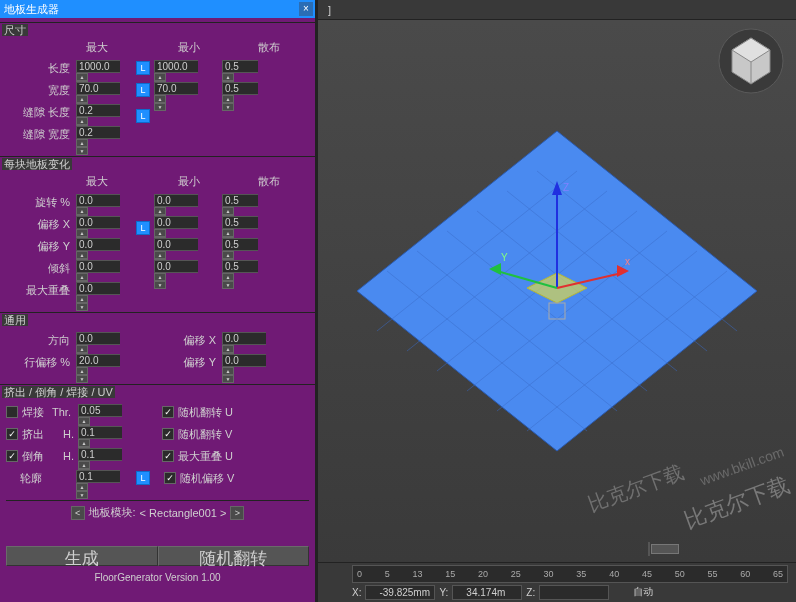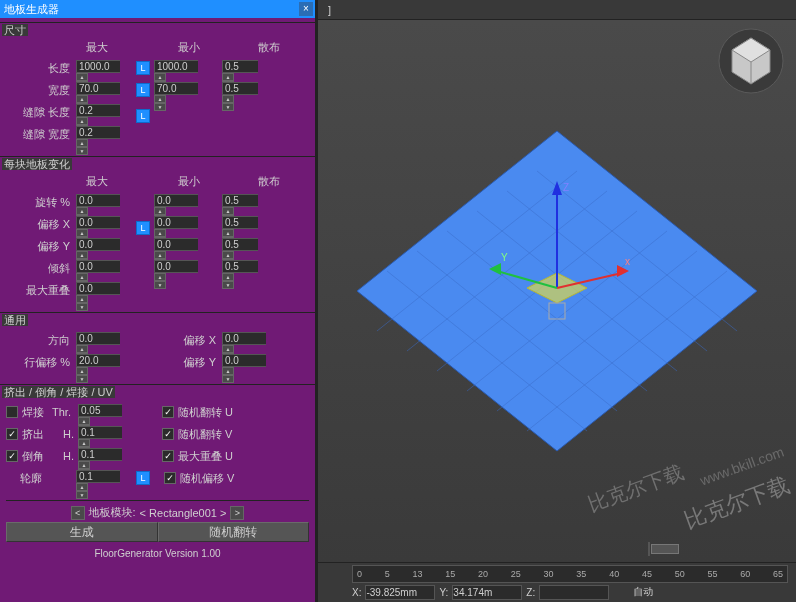--- a/index.html
+++ b/index.html
@@ -23,39 +23,39 @@
 .spinner .down::before { content: "▼"; }
 
 .lockbtn { width: 14px; height: 14px; background: #1f8fff; border: 1px solid #0d6bcc; color: #fff; font-size: 9px; text-align: center; line-height: 12px; cursor: pointer; margin: 0 4px; }
 
 .colhead { display: flex; font-size: 11px; color: #cfcfcf; height: 16px; margin-bottom: 2px; }
 .colhead span { }
 
 .chk { width: 12px; height: 12px; border: 1px solid #666; background: #2b2b2b; margin-right: 4px; display: inline-flex; align-items: center; justify-content: center; cursor: pointer; font-size: 9px; color: #fff; }
 
 .btnrow { display: flex; }
-.btnrow button { flex: 1; height: 20px; background: #555; border: 1px solid #333; border-top-color: #6a6a6a; border-left-color: #6a6a6a; color: #cfcfcf; font-size: 12px; cursor: pointer; }
+.btnrow button { flex: 1; height: 20px; background: #555; border: 1px solid #333; border-top-color: #6a6a6a; border-left-color: #6a6a6a; color: #cfcfcf; font-size: 17px; cursor: pointer; margin-top: 24px; }
 .btnrow button.active { background: #1f8fff; border-color: #0d6bcc; color: #fff; }
 
 .arrow-btn { width: 14px; height: 14px; background: #4a4a4a; border: 1px solid #666; color: #cfcfcf; font-size: 9px; text-align: center; line-height: 12px; cursor: pointer; }
 
 .footer { text-align: center; font-size: 10px; color: #cfcfcf; padding: 4px; line-height: 15px; }
 
 .viewport { flex: 1; background: #3a3a3a; position: relative; display: flex; flex-direction: column; }
 .vp-top { height: 20px; background: #393939; border-bottom: 1px solid #222; display: flex; align-items: center; font-size: 11px; color: #cfcfcf; padding-left: 10px; }
 .vp-area { flex: 1; background: linear-gradient(#4a4a4a, #3a3a3a); position: relative; overflow: hidden; }
 .vp-cube { position: absolute; right: 12px; top: 8px; width: 66px; height: 66px; }
 .floor { position: absolute; left: 50%; top: 50%; transform: translate(-50%, -50%); }
 .gizmo { position: absolute; left: 50%; top: 43%; transform: translate(-50%, -50%); }
 
 .vp-bottom { height: 40px; background: #393939; border-top: 1px solid #222; position: relative; }
 .timeline { height: 18px; background: #2b2b2b; border: 1px solid #555; margin: 2px 8px 0 34px; display: flex; justify-content: space-between; align-items: center; font-size: 9px; color: #aaa; padding: 0 4px; }
 .timeline span { font-size: 9px; }
 .statusbar { display: flex; align-items: center; height: 18px; font-size: 10px; color: #cfcfcf; padding-left: 34px; gap: 4px; }
-.statusbar .coord { background: #2b2b2b; border: 1px solid #555; padding: 0 0; height: 15px; line-height: 13px; width: 70px; }
+.statusbar .coord { background: #2b2b2b; border: 1px solid #555; padding: 0 13px; height: 15px; line-height: 13px; width: 70px; }
 
 .scroll-h { position: absolute; left: 330px; bottom: 46px; height: 14px; right: 180px; background: #2b2b2b; border: 1px solid #555; }
 .scroll-thumb { position: absolute; left: 2px; top: 1px; width: 28px; height: 10px; background: #555; border: 1px solid #777; }
 
 .watermark { position: absolute; right: 4px; bottom: 44px; font-size: 22px; color: #999; transform: rotate(-20deg); opacity: 0.65; pointer-events: none; }
 .watermark2 { position: absolute; right: 10px; bottom: 88px; font-size: 14px; color: #888; transform: rotate(-20deg); opacity: 0.6; pointer-events: none; }
 .watermark3 { position: absolute; right: 110px; bottom: 60px; font-size: 20px; color: #999; transform: rotate(-20deg); opacity: 0.55; pointer-events: none; }
 
 .splitter { width: 3px; background: #222; cursor: col-resize; }
 </style>

